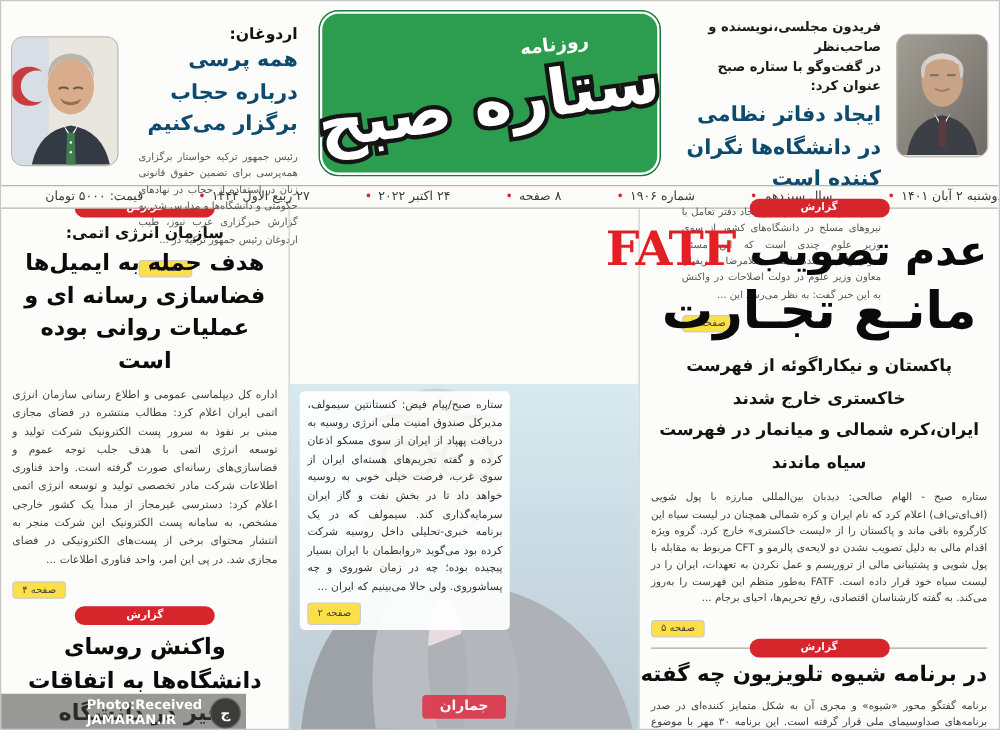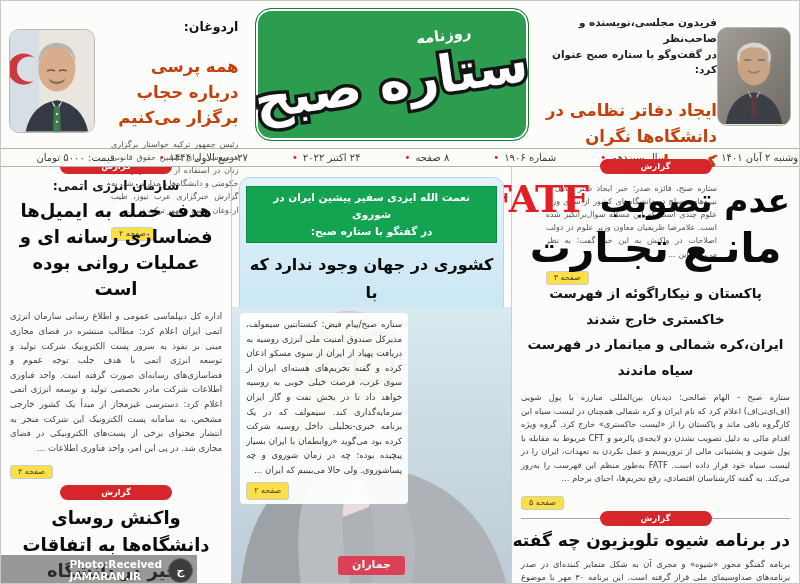--- a/index.html
+++ b/index.html
@@ -5,33 +5,33 @@
   * { margin:0; padding:0; box-sizing:border-box; }
   html,body { font-family:"DejaVu Sans", sans-serif; }
   body { background:#dcdcd6; }
   .page {
     width:800px; height:584px; margin:0 auto; background:#fcfcfa;
     position:relative; overflow:hidden; border:1px solid #c8c8c2;
   }
   
   .top-band { display:flex; height:147px; }
   .top-sec { padding:6px 8px; position:relative; }
-  .sec-majlesi { width:262px; display:flex; gap:0; }
+  .sec-majlesi { width:262px; display:flex; gap:12px; }
   .sec-masthead { width:292px; display:flex; align-items:center; justify-content:center; }
   .sec-erdogan { width:246px; display:flex; gap:16px; }
   .portrait-frame {
     border:1px solid #b9b9b3; border-radius:10px; overflow:hidden; flex:none;
     background:#e8e4dc;
   }
   .pf-majlesi { width:74px; height:99px; margin-top:20px; }
   .pf-erdogan { width:86px; height:104px; margin-top:22px; }
   .top-text { flex:1; min-width:0; }
   .kicker-sm { font-size:10.5px; font-weight:bold; color:#1c1c1c; line-height:1.5; margin-top:8px; }
   .kicker-lg { font-size:12.5px; font-weight:bold; color:#111; margin-top:12px; }
-  .top-headline { font-size:16.5px; font-weight:900; color:#c2410c; line-height:1.55; margin-top:20px; }
+  .top-headline { font-size:16.5px; font-weight:900; color:#0c4a6e; line-height:1.55; margin-top:1px; }
   .top-body { font-size:8px; color:#555; line-height:1.65; text-align:justify; margin-top:7px; }
   .page-ref-row { text-align:left; margin-top:4px; }
   .page-ref {
     display:inline-block; font-size:8px; color:#444; background:#fde047;
     border:1px solid #ccc; border-radius:3px; padding:1px 7px 2px;
   }
   
   .masthead-box {
     width:274px; height:133px; background:#2c9c4f; border-radius:16px;
     border:1px solid #1d7a3b; box-shadow:0 0 0 2px #fff inset; position:relative;
@@ -204,30 +204,20 @@
       <div class="small-body">ستاره صبح - الهام صالحی: دیدبان بین‌المللی مبارزه با پول شویی (اف‌ای‌تی‌اف) اعلام کرد که نام ایران و کره شمالی همچنان در لیست سیاه این کارگروه باقی ماند و پاکستان را از «لیست خاکستری» خارج کرد. گروه ویژه اقدام مالی به دلیل تصویب نشدن دو لایحه‌ی پالرمو و CFT مربوط به مقابله با پول شویی و پشتیبانی مالی از تروریسم و عمل نکردن به تعهدات، ایران را در لیست سیاه خود قرار داده است. FATF به‌طور منظم این فهرست را به‌روز می‌کند. به گفته کارشناسان اقتصادی، رفع تحریم‌ها، احیای برجام ...</div>
       <div class="page-ref-row"><span class="page-ref">صفحه ۵</span></div>
       <div class="rule-divider"></div>
       <div class="report-pill">گزارش</div>
       <div class="tv-headline">در برنامه شیوه تلویزیون چه گفته شد؟</div>
       <div class="small-body">برنامه گفتگو محور «شیوه» و مجری آن به شکل متمایز کننده‌ای در صدر برنامه‌های صداوسیمای ملی قرار گرفته است. این برنامه ۳۰ مهر با موضوع «مسئله استقلال» میزبان آقایان احمد زیدآبادی پژوهشگر اندیشه سیاسی و محمدصادق کوشکی عضو دانشگاه تهران بود. در ادامه گزیده‌ای از این گفت‌وگو را به نقل از جماران می‌خوانید: احمد زیدآبادی، پژوهشگر سیاسی در ابتدای برنامه گفت: حضور من در این برنامه به معنی تائید سیاست‌های مخرب نیست؛ اینکه بعد از نیم‌قرن انقلاب، اطلاع‌رسانی در اختیار دستگاهی باشد که بسیاری از اهل اندیشه به آن راهی ندارند و هیچ دستگاه اطلاع‌رسانی خصوصی نداشته باشیم، فاجعه‌بار است. ما یک صداوسیما داریم که در اختیار دولت است و بخش‌های خبری و تحلیلی صداوسیما گمراه‌کننده است. یکی از مشکلات اصلی که برای کشور به وجود آمده از صداوسیماست. محمدصادق کوشکی گفت: یادم نمی‌آید که «استقلال» در رسانه ملی موضوع بحث بوده باشد.</div>
 
     </div>
 
     <div class="col col-center">
-      <div class="interview-box">
-        <span class="green-kicker">
-          <span>نعمت الله ایزدی سفیر پیشین ایران در شوروی</span>
-          <span class="gk2">در گفتگو با ستاره صبح:</span>
-        </span>
-        <div class="interview-headline">
-          <div>کشوری در جهان وجود ندارد که با</div>
-          <div>کمک روسیه به توسعه دست یافته باشد</div>
-        </div>
-      </div>
       <div class="photo-area">
         <svg viewBox="0 0 281 278" preserveAspectRatio="xMidYMax slice">
           <rect width="281" height="278" fill="#cfe0e8"></rect>
           <rect width="281" height="278" fill="url(#g2)"></rect>
           <defs>
               <linearGradient id="g2" x1="0" y1="0" x2="0" y2="1">
             <stop offset="0" stop-color="#d9e9f0"></stop>
                 <stop offset="1" stop-color="#bccbd4"></stop>
           </linearGradient>
             </defs>

